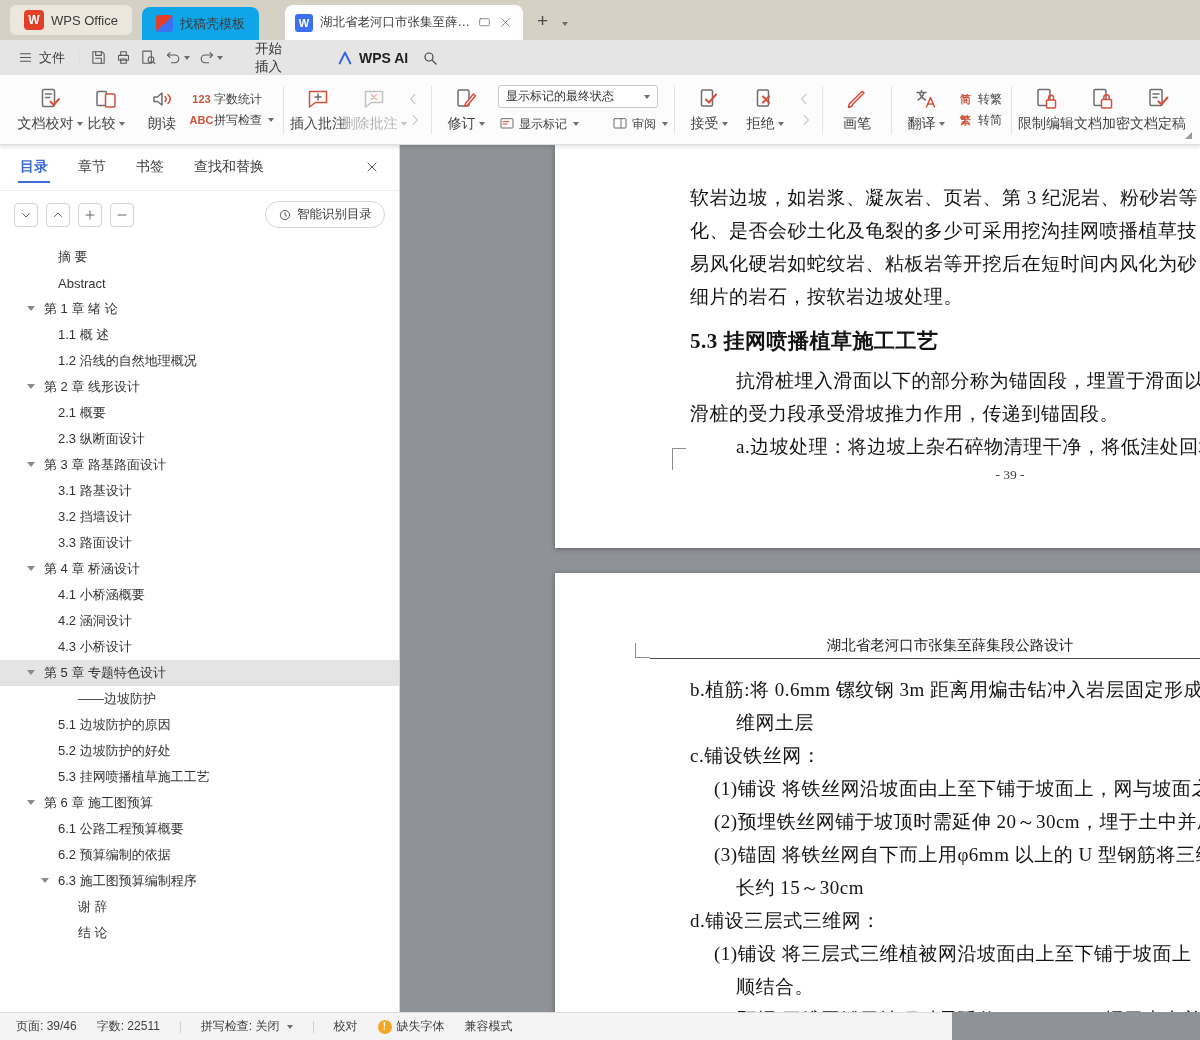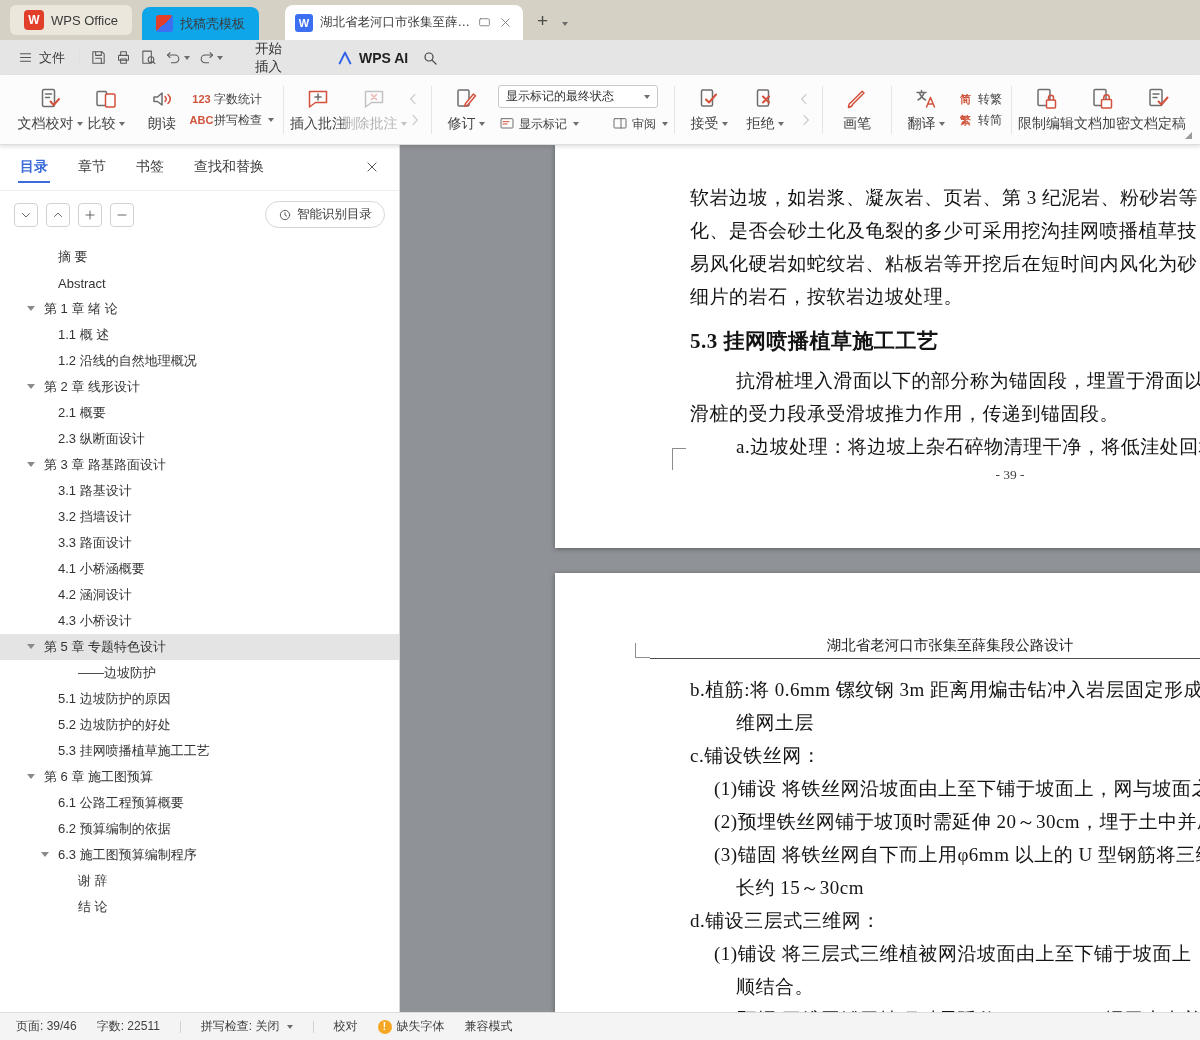--- a/index.html
+++ b/index.html
@@ -89,21 +89,21 @@
   .pline.ind1{padding-left:24px;} .pline.ind2{padding-left:46px;}
   .phead{font-size:21px;font-weight:bold;margin:12px 0 6px;}
   .pagenum{position:absolute;top:322px;left:0;width:910px;text-align:center;font-size:13.5px;color:#3c3c3c;font-family:"Liberation Serif",serif;}
   .p2header{position:absolute;top:63px;left:0;width:910px;padding-right:120px;text-align:center;font-size:14.5px;color:#222;font-family:"Liberation Serif",serif;}
   .p2rule{position:absolute;top:85px;left:95px;right:0;height:1px;background:#4c4c4c;}
   .crop{position:absolute;}
   .crop1{left:117px;top:303px;width:14px;height:22px;border-left:1px solid #8d8d8d;border-top:1px solid #8d8d8d;}
   .crop2{left:80px;top:70px;width:15px;height:15px;border-left:1px solid #8d8d8d;border-bottom:1px solid #8d8d8d;}
 
   
-  .statusbar{position:absolute;top:1012px;left:0;width:1200px;height:28px;background:#f4f4f5;border-top:1px solid #dcdcdc;display:flex;align-items:center;padding:0 16px;gap:20px;font-size:12px;color:#3f3f3f;z-index:6;}
+  .statusbar{position:absolute;top:1012px;left:0;width:952px;height:28px;background:#f4f4f5;border-top:1px solid #dcdcdc;display:flex;align-items:center;padding:0 16px;gap:20px;font-size:12px;color:#3f3f3f;z-index:6;}
   .srow{display:flex;align-items:center;gap:5px;}
   .sdiv{width:1px;height:12px;background:#d2d2d2;}
   .warn-ic{width:14px;height:14px;border-radius:50%;background:#f5a623;color:#fff;font-size:10px;font-weight:bold;display:flex;align-items:center;justify-content:center;}
 </style>
 </head>
 <body>
 
 <div class="tabbar">
   <div class="tab tab-home">
     <span class="wps-logo">W</span>
@@ -532,20 +532,24 @@
       </div>
       <div class="trow tind1">
         <span>3.1  路基设计</span>
       </div>
       <div class="trow tind1">
         <span>3.2  挡墙设计</span>
       </div>
       <div class="trow tind1">
         <span>3.3  路面设计</span>
       </div>
+      <div class="trow tind0">
+        <span class="tarrow" style="left: 27px;"></span>
+        <span>第 4 章 桥涵设计</span>
+      </div>
       <div class="trow tind1">
         <span>4.1 小桥涵概要</span>
       </div>
       <div class="trow tind1">
         <span>4.2 涵洞设计</span>
       </div>
       <div class="trow tind1">
         <span>4.3 小桥设计</span>
       </div>
       <div class="trow tind0 selected">

